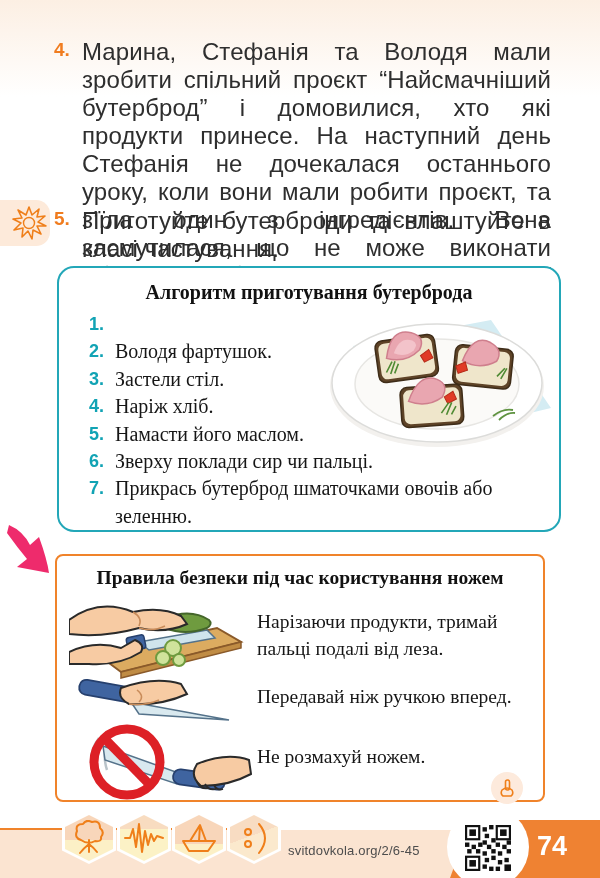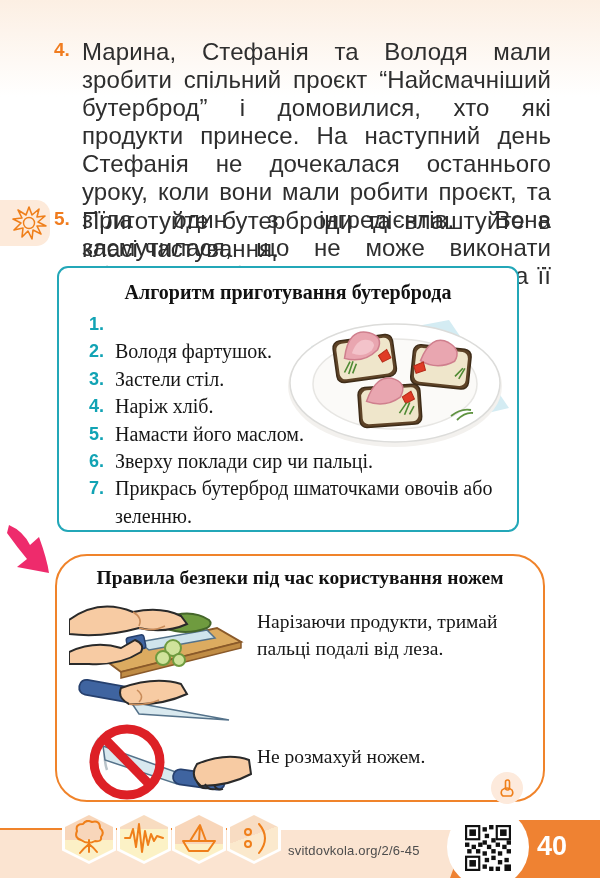--- a/index.html
+++ b/index.html
@@ -21,43 +21,43 @@
     flex:1; font-size:24px; line-height:28px; text-align:justify;
     color:#2e2e2e; letter-spacing:.1px;
   }
   .side-tab {
     position:absolute; left:0; top:200px; width:50px; height:46px;
     background:#fdeada; border-radius:0 14px 14px 0;
   }
   .side-tab svg { position:absolute; left:10px; top:4px; }
   
   .algo-box {
-    position:absolute; left:57px; top:266px; width:462px; height:266px;
-    background:#ffffff; border:2px solid #23a7b8; border-radius:11px;
+    position:absolute; left:57px; top:266px; width:504px; height:266px;
+    background:#ffffff; border:2px solid #23a7b8; border-radius:17px;
   }
   .box-title {
     font-family:"Liberation Serif",serif; font-weight:bold; font-size:20px;
     color:#111; text-align:center; margin-top:13px;
   }
   .algo-list { list-style:none; margin:7px 0 0 30px; width:420px; }
   .algo-list li { display:flex; line-height:27.4px; }
   .step-num {
     flex:0 0 26px; font-family:"Liberation Sans",sans-serif; font-weight:bold;
     font-size:18px; color:#11a3b4;
   }
   .step-text {
     font-family:"Liberation Serif",serif; font-size:20px; color:#161616;
   }
   .plate-art { position:absolute; right:4px; top:44px; }
   
   .pink-arrow { position:absolute; left:3px; top:521px; }
   
   .safety-box {
     position:absolute; left:55px; top:554px; width:490px; height:248px;
-    background:#ffffff; border:2px solid #f0832a; border-radius:32px;
+    background:#ffffff; border:2px solid #f0832a; border-radius:8px;
   }
   .safety-title {
     font-family:"Liberation Serif",serif; font-weight:bold; font-size:19.5px;
     color:#111; text-align:center; margin-top:11px;
   }
   .ill { position:absolute; left:12px; }
   .ill-1 { top:34px; }
   .ill-2 { top:120px; }
   .ill-3 { top:168px; }
   .rule-text {
@@ -232,20 +232,21 @@
       <path d="M30 14 q-12 16 -6 34 M42 10 q-10 18 -4 36" stroke="#b9c3c9" stroke-width="2.5" fill="none"></path>
       <polygon points="34,22 118,52 108,60 36,36" fill="#d9e9ef" stroke="#54728a" stroke-width="1.5"></polygon>
       <rect x="104" y="48" width="52" height="15" rx="7" transform="rotate(8 130 55)" fill="#3f64a0" stroke="#26406e" stroke-width="1.8"></rect>
       <path d="M128 40 Q158 28 180 36 L182 50 Q160 62 132 62 Q120 52 128 40 Z" fill="#f7cba3" stroke="#2a2a2a" stroke-width="2"></path>
       <path d="M128 58 q4 8 12 6 M136 60 q4 7 11 5 M145 61 q3 6 9 4" stroke="#2a2a2a" stroke-width="1.8" fill="none"></path>
       <circle cx="58" cy="38" r="33" fill="none" stroke="#dd2026" stroke-width="9"></circle>
       <line x1="36" y1="15" x2="81" y2="61" stroke="#dd2026" stroke-width="9"></line>
     </svg>
 
     <div class="rule-text rule-1">Нарізаючи продукти, тримай пальці подалі від леза.</div>
+    <div class="rule-text rule-2">Передавай ніж ручкою вперед.</div>
     <div class="rule-text rule-3">Не розмахуй ножем.</div>
 
     <div class="hand-pointer">
       <svg width="20" height="20" viewBox="0 0 20 20">
         <rect x="8.5" y="2" width="4" height="10" rx="2" fill="none" stroke="#ef7f1a" stroke-width="1.6"></rect>
         <path d="M5 12 q5 -4 10 0 q2 4 -1 6 l-8 0 q-3 -2 -1 -6 Z" fill="none" stroke="#ef7f1a" stroke-width="1.6"></path>
       </svg>
     </div>
   </div>
 
@@ -322,15 +323,15 @@
           <rect x="24" y="28" width="4" height="4"></rect>
           <rect x="30" y="32" width="4" height="4"></rect>
         <rect x="36" y="30" width="4" height="4"></rect>
           <rect x="16" y="36" width="4" height="4"></rect>
           <rect x="22" y="38" width="4" height="4"></rect>
         <rect x="28" y="38" width="4" height="4"></rect>
           <rect x="36" y="36" width="6" height="6"></rect>
       </g>
     </svg>
   </div>
-  <div class="page-number">40</div>
+  <div class="page-number">74</div>
 
 </div>
 
 </body></html>

